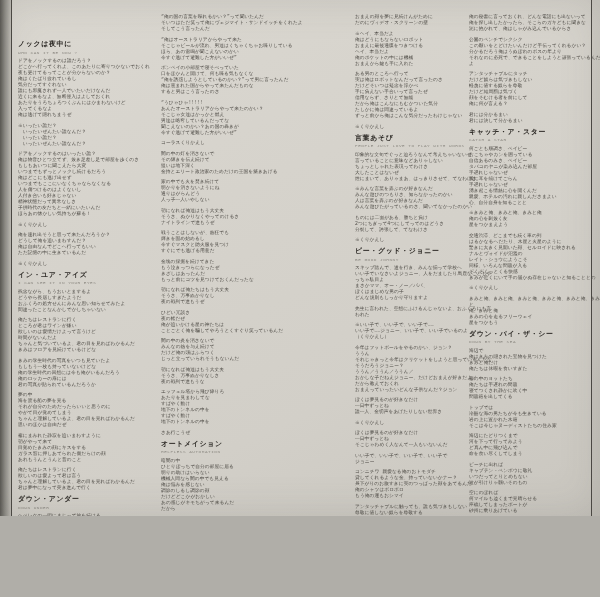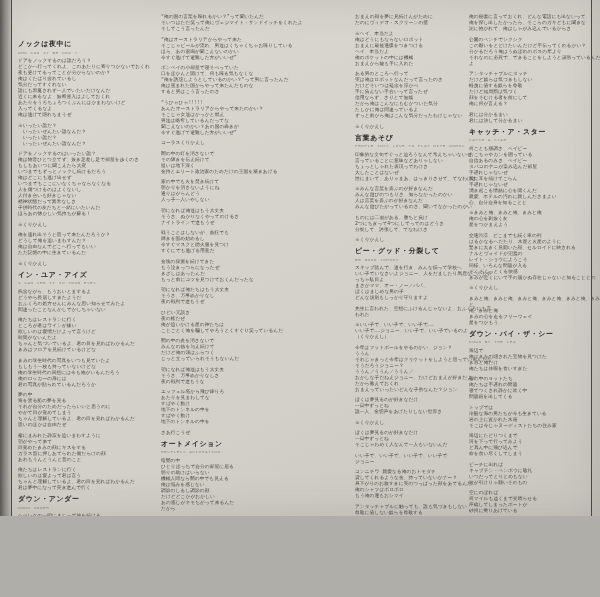--- a/index.html
+++ b/index.html
@@ -323,21 +323,21 @@
         </div>
         <div class="stanza">
           <div class="line">ものには二面がある、勝ちと負け</div>
           <div class="line">2つにちぎって4つにしてってのはどうさ</div>
           <div class="line">分裂して、誇張して、てなわけさ</div>
         </div>
         <div class="stanza">
           <div class="line">※くりかえし</div>
         </div>
         <div class="heading">
-          <div class="jp">ビー・グッド・分裂して</div>
+          <div class="jp">ビー・グッド・ジョニー</div>
           <div class="en">BE GOOD JOHNNY</div>
         </div>
         <div class="stanza">
           <div class="line">スキップ踏んで、道を行き、みんな揃って学校へ</div>
           <div class="line">いい子でいなさいよジョニー、人をだましたり馬鹿なこともや</div>
           <div class="line">っちゃ駄目よ</div>
           <div class="line">まさかママ、オー・ノー／パパ、</div>
           <div class="line">ぼくはまじめな男の子</div>
           <div class="line">どんな規則もしっかり守りますよ</div>
         </div>

